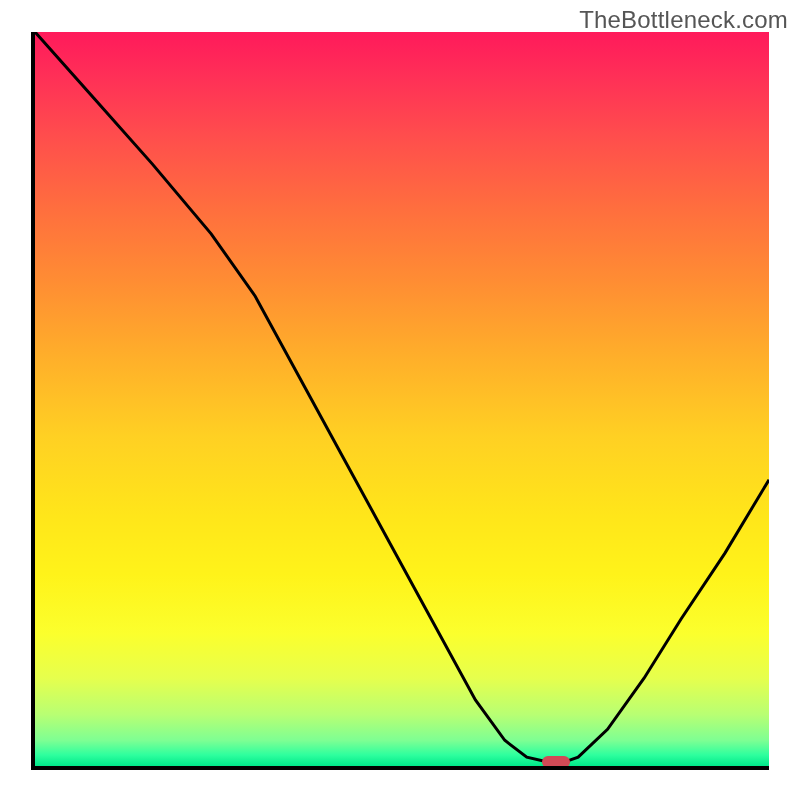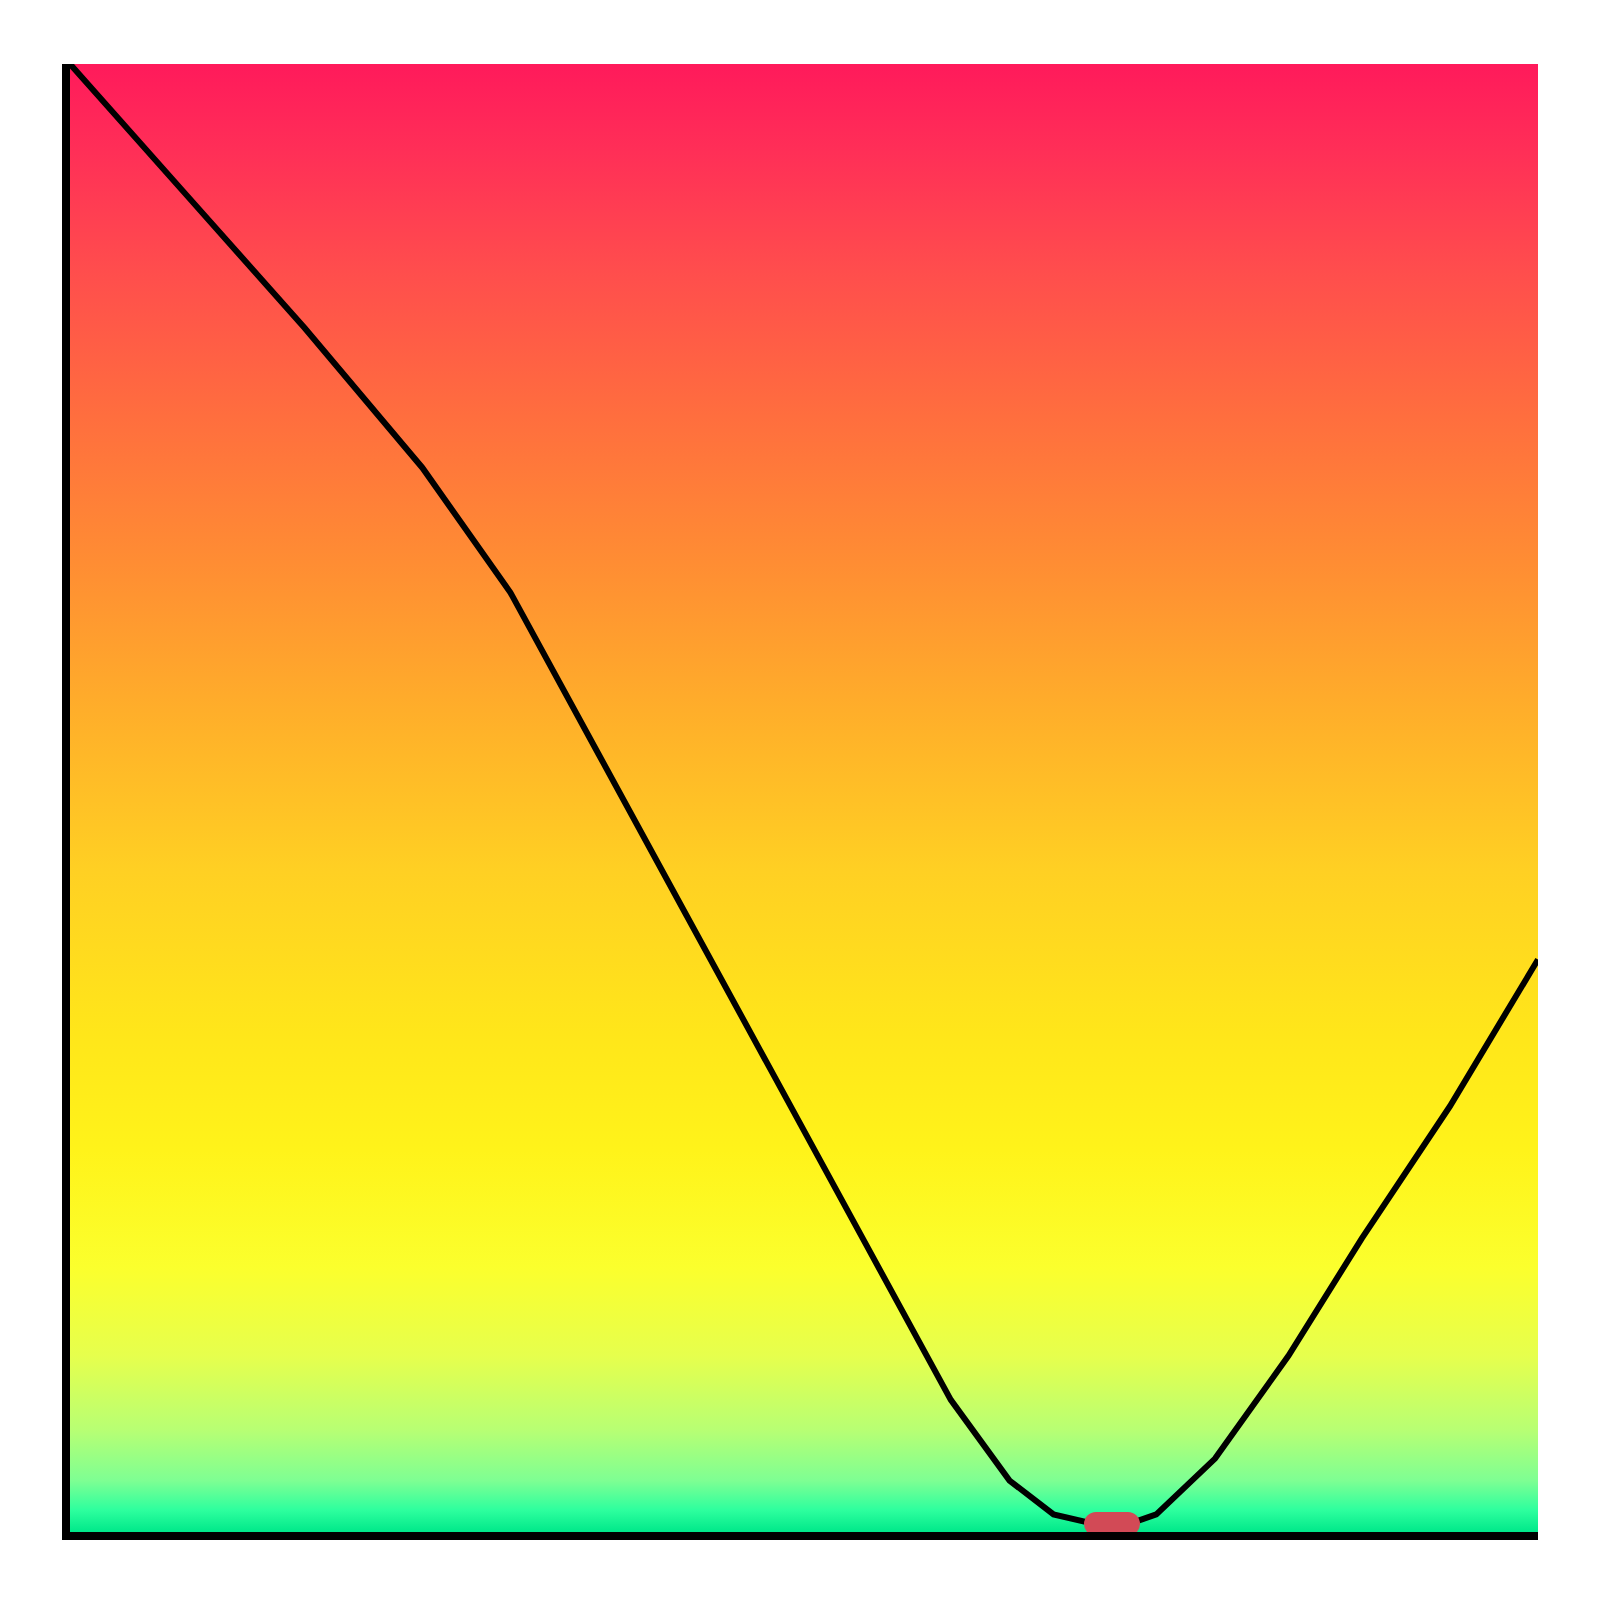--- a/index.html
+++ b/index.html
@@ -66,20 +66,21 @@
     position: absolute;
     background: #d24a56;
     border-radius: 999px;
   }
 </style>
 </head>
 <body>
 
 <div class="chart-container">
 
+  <div class="watermark">TheBottleneck.com</div>
 
   <div class="plot-frame">
 
     <div class="gradient-bg"></div>
 
     <svg class="curve-layer" viewBox="0 0 100 100" preserveAspectRatio="none">
       <path id="curve-path" fill="none" stroke="#000" stroke-width="3" d="M0.000 0.000 L8.000 9.000 L16.000 18.000 L24.000 27.500 L30.000 36.000 L36.000 47.000 L42.000 58.000 L48.000 69.000 L54.000 80.000 L60.000 91.000 L64.000 96.500 L67.000 98.800 L70.000 99.500 L72.000 99.500 L74.000 98.800 L78.000 95.000 L83.000 88.000 L88.000 80.000 L94.000 71.000 L100.000 61.000" vector-effect="non-scaling-stroke"></path>
     </svg>
 
     <div id="marker" class="marker" style="left: 69.1%; top: 98.7%; width: 3.8%; height: 1.6%; background: rgb(210, 74, 86);"></div>

